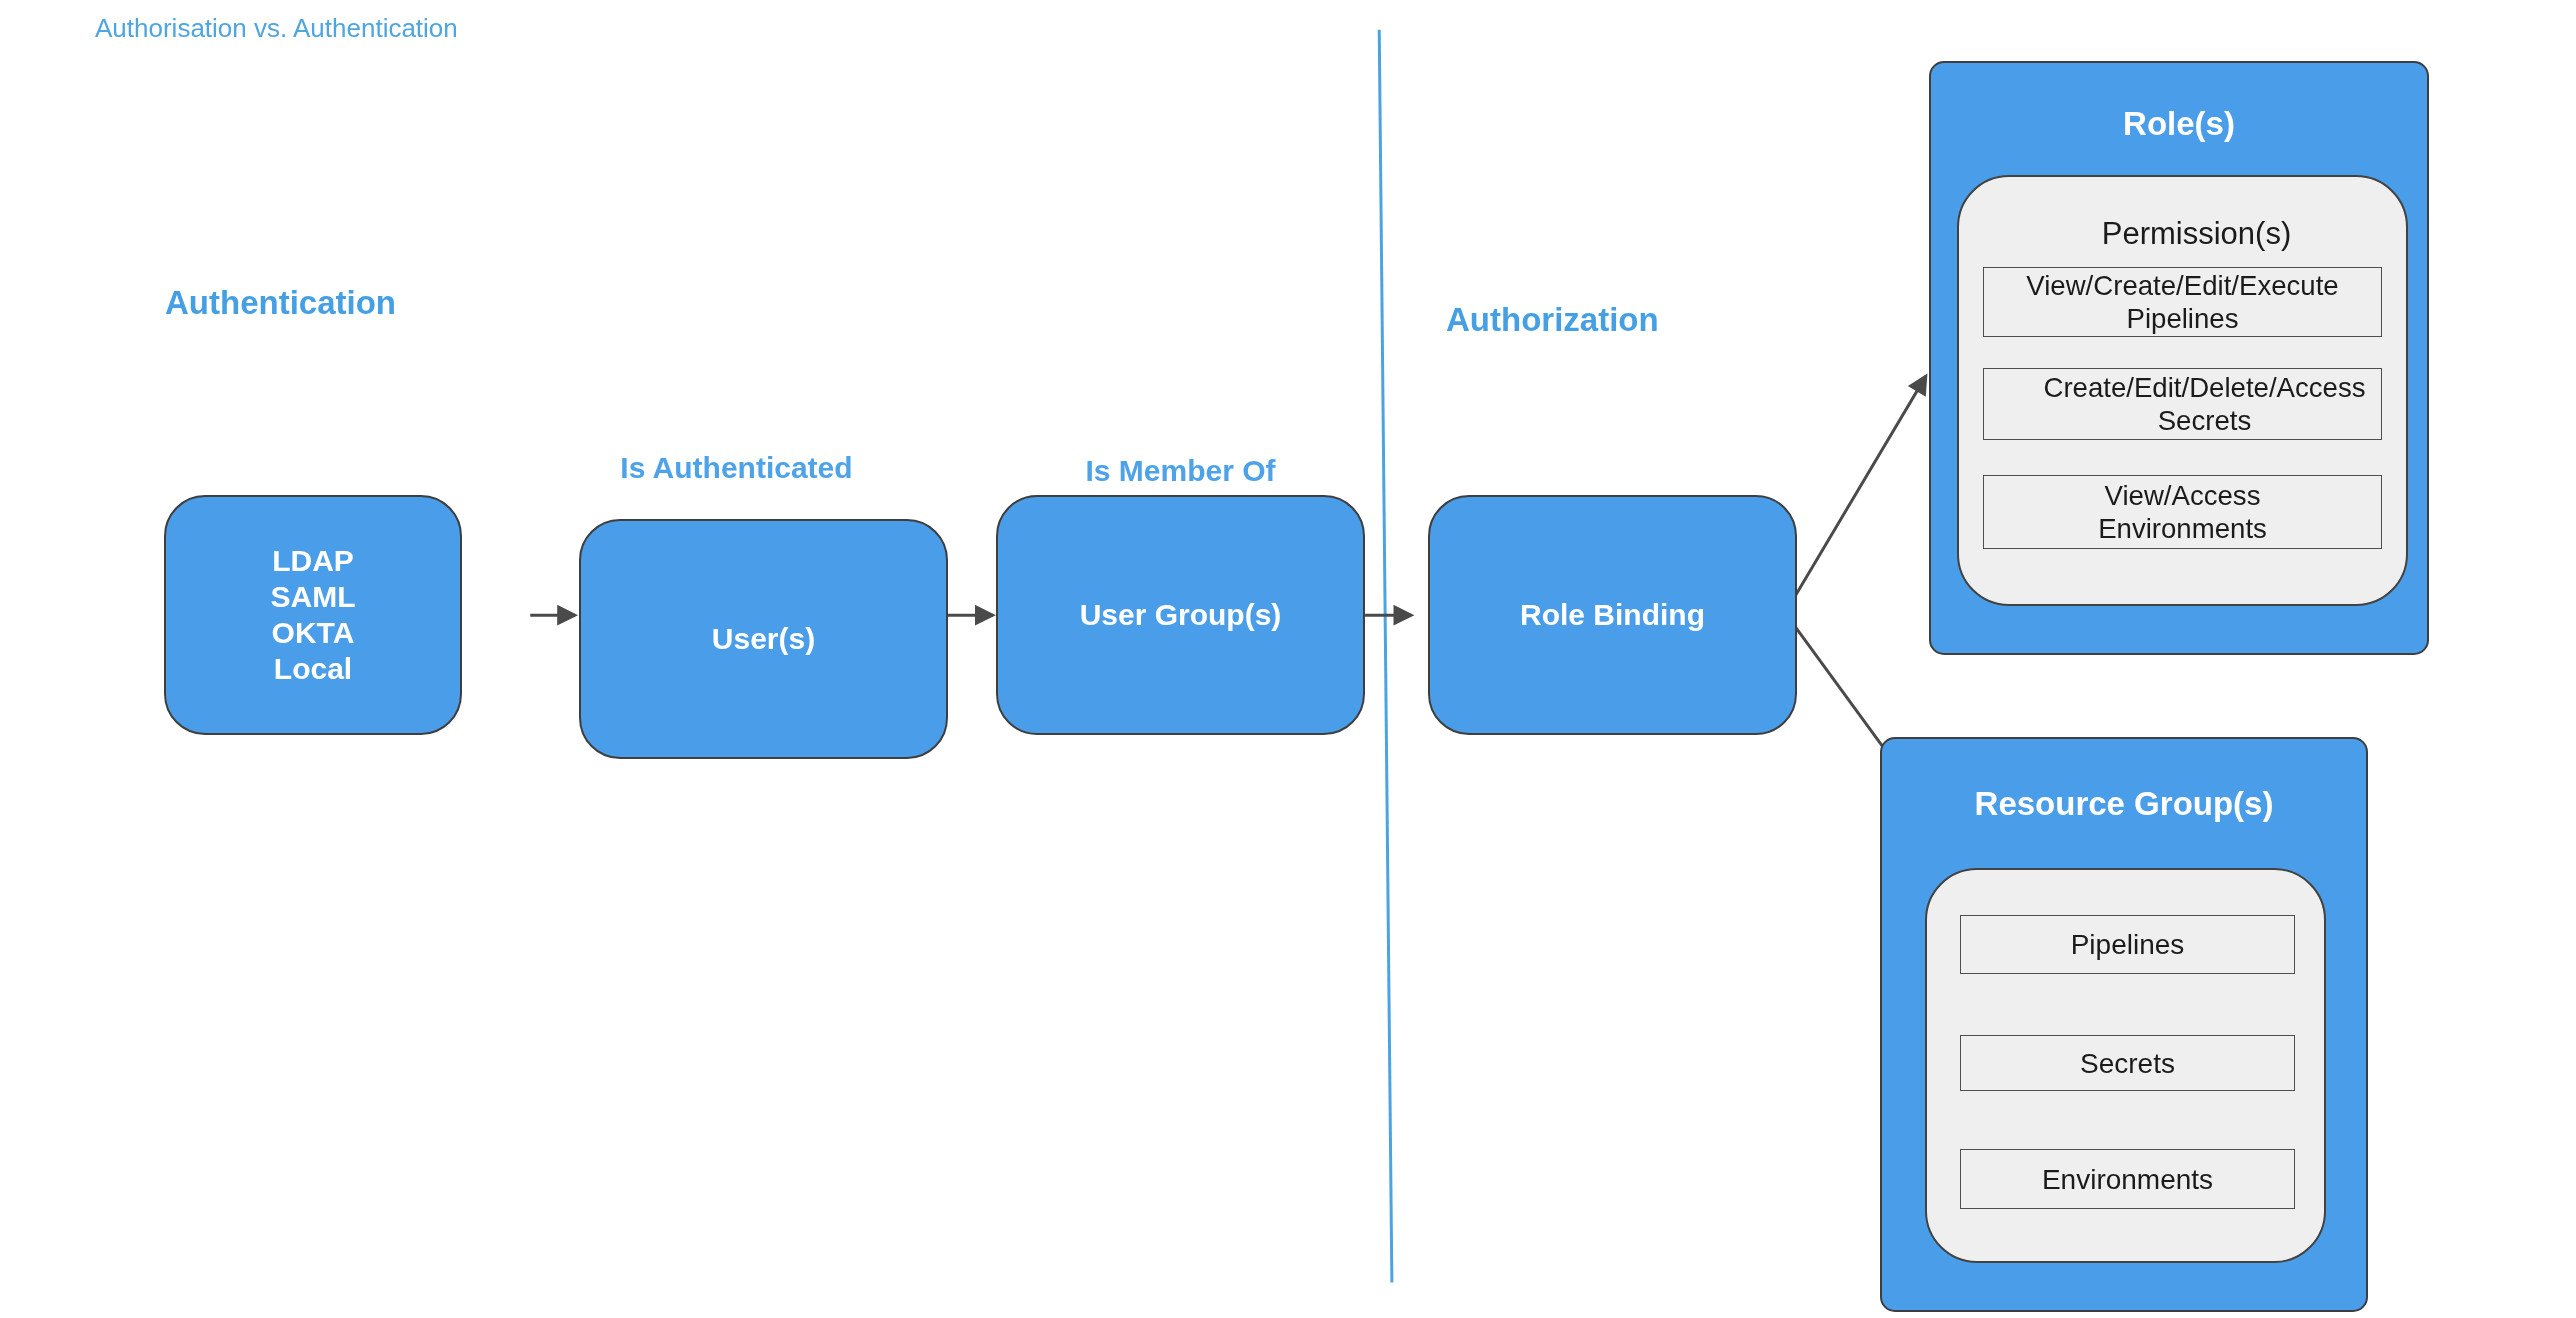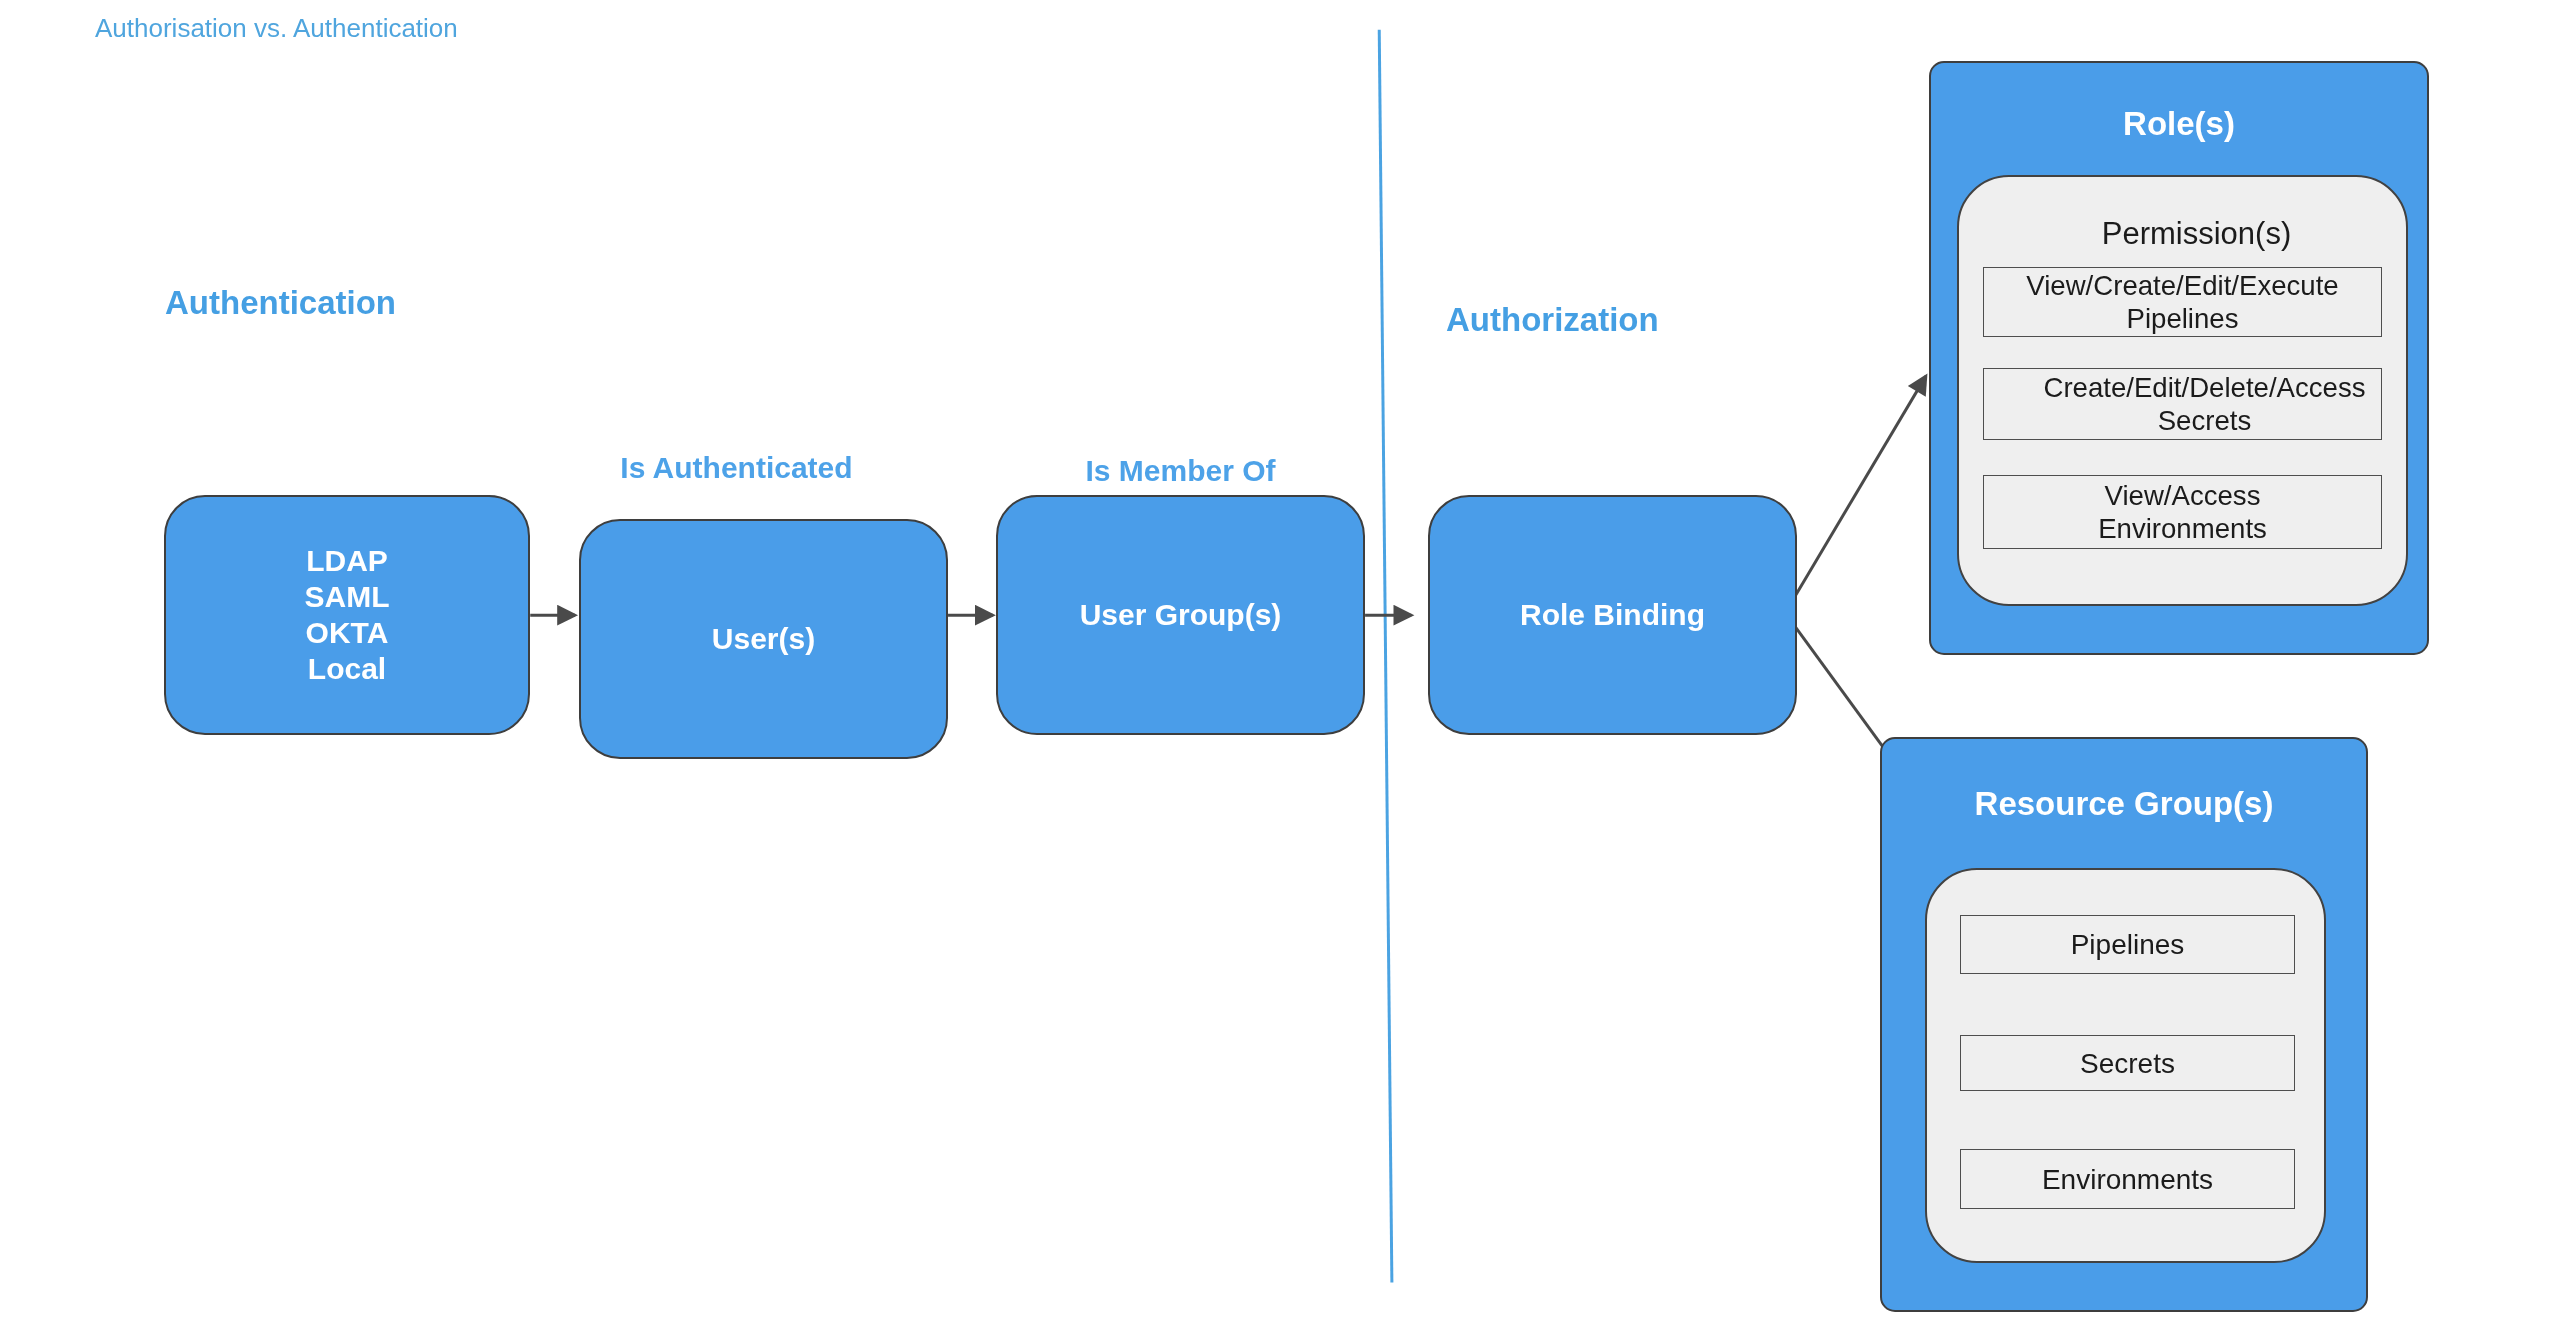--- a/index.html
+++ b/index.html
@@ -103,21 +103,21 @@
   <div class="abs slide-title">Authorisation vs. Authentication</div>
 
   <div class="abs section-heading heading-authentication">Authentication</div>
 
   <div class="abs section-heading heading-authorization">Authorization</div>
 
   <div class="abs edge-label" style="left:552px;top:451px;width:369px;">Is Authenticated</div>
 
   <div class="abs edge-label" style="left:996px;top:454px;width:369px;">Is Member Of</div>
 
-  <div class="abs flow-box" style="left:164px;width:366px;">
+  <div class="abs flow-box" style="left:164px;width:298px;">
     <div class="multiline">
       <div>LDAP</div>
       <div>SAML</div>
       <div>OKTA</div>
       <div>Local</div>
     </div>
   </div>
 
   <div class="abs flow-box" style="left:579px;width:369px;margin-top:24px;">
     <span>User(s)</span>

